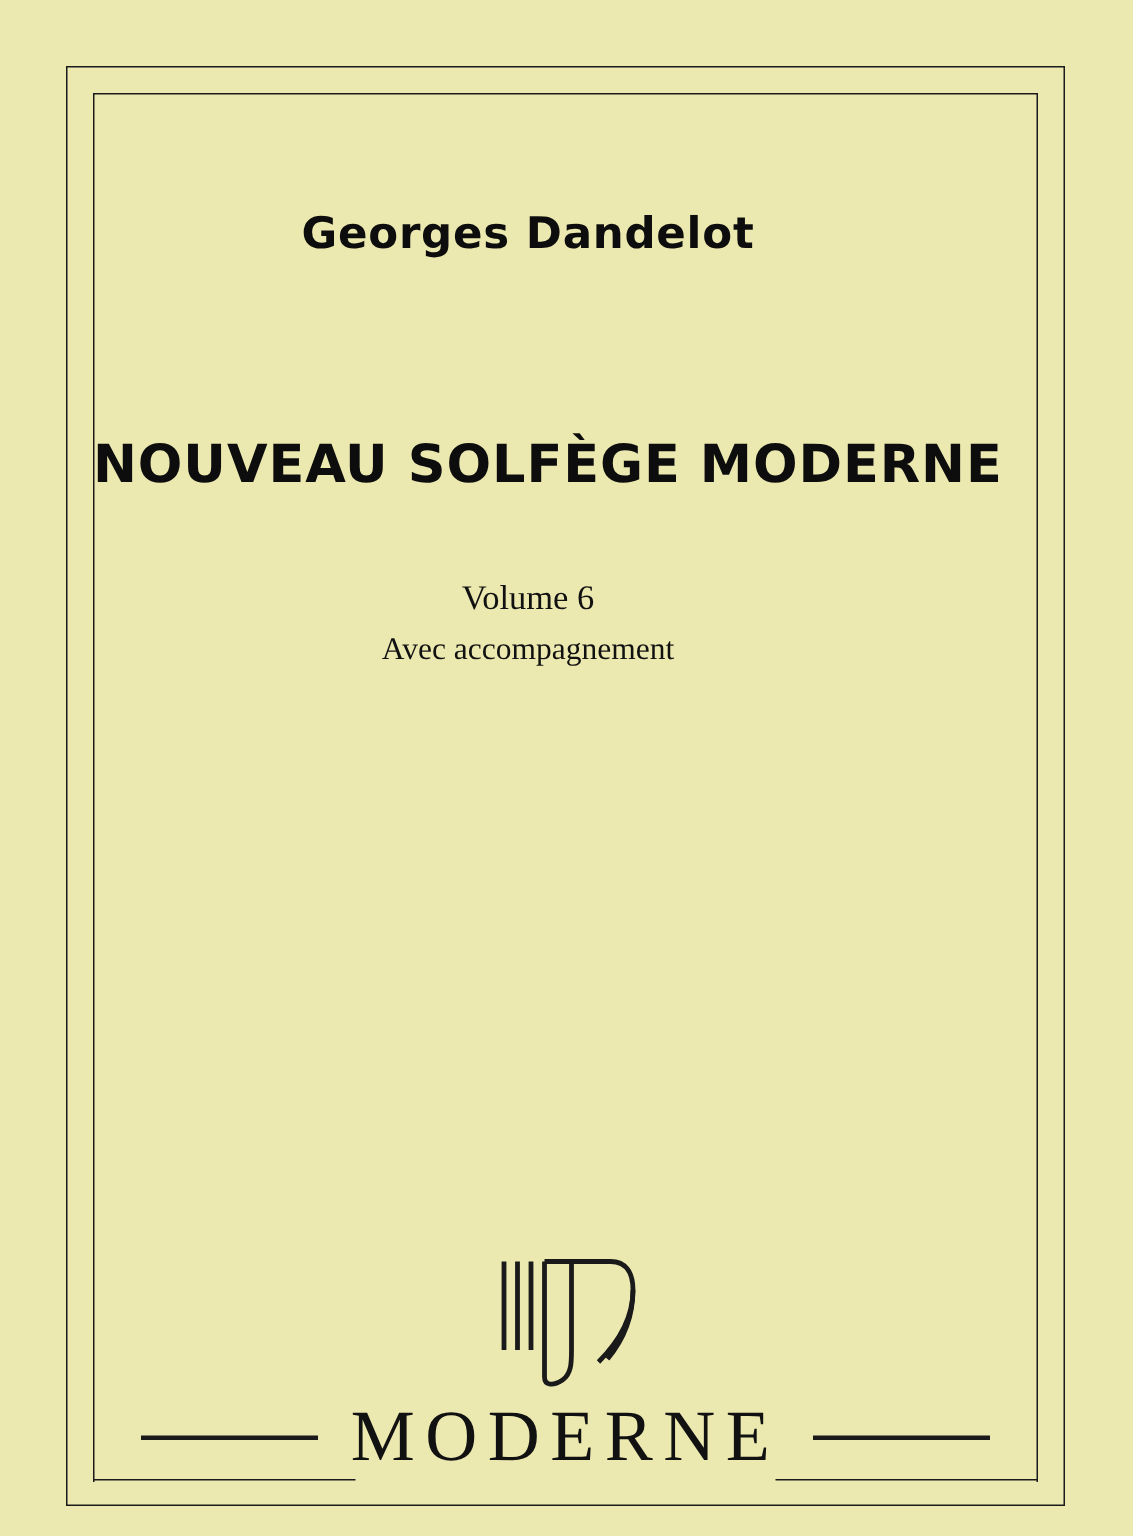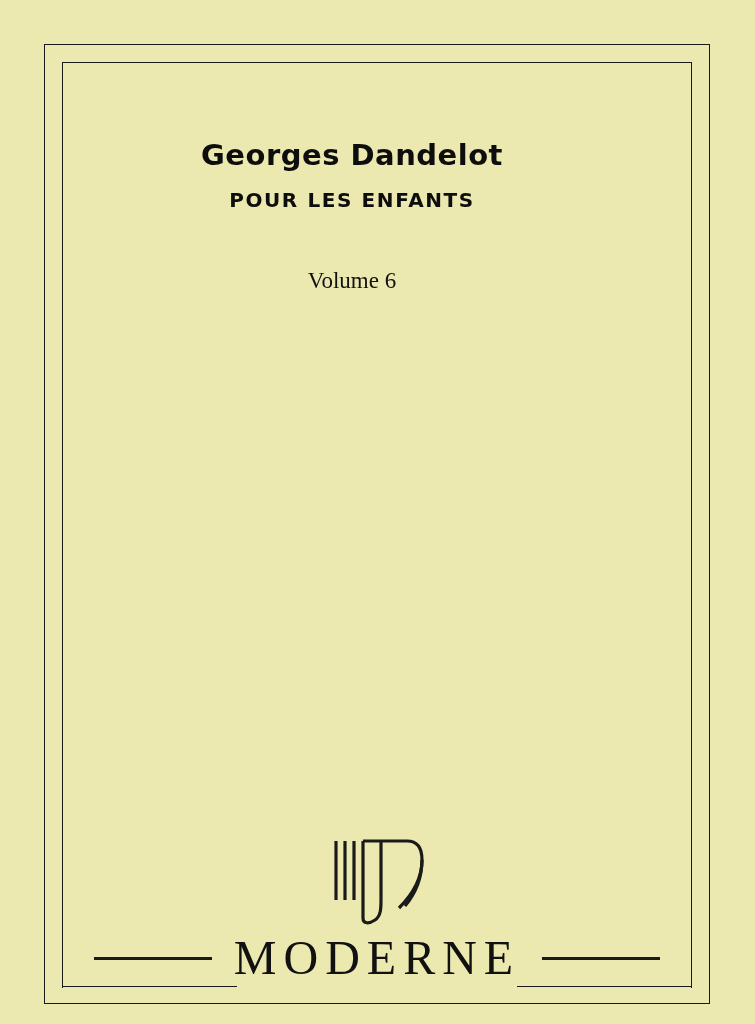--- a/index.html
+++ b/index.html
@@ -146,22 +146,23 @@
 
 <div class="page">
 
   <div class="frame-outer"></div>
   <div class="frame-inner"></div>
   <div class="frame-inner-bottom-left"></div>
   <div class="frame-inner-bottom-right"></div>
 
   <div class="content">
     <div class="composer">Georges Dandelot</div>
-    <div class="subtitle">POUR LES ENFANTS</div>
+    <div class="title">NOUVEAU SOLFÈGE MODERNE</div>
     <div class="volume">Volume 6</div>
+    <div class="accompaniment">Avec accompagnement</div>
   </div>
 
   <div class="logo">
     <svg width="100" height="88" viewBox="0 0 100 88" xmlns="http://www.w3.org/2000/svg">
       <g fill="none" stroke="#1a1a1a" stroke-width="3.2">
         <line x1="7" y1="3" x2="7" y2="62"></line>
         <line x1="16" y1="3" x2="16" y2="62"></line>
         <line x1="25" y1="3" x2="25" y2="62"></line>
         <path d="M34 3 L34 80 C34 86 40 86 46 82 C52 78 52 70 52 62 L52 3"></path>
         <path d="M34 3 L78 3 C88 3 93 10 93 22 C93 42 82 58 70 70"></path>

